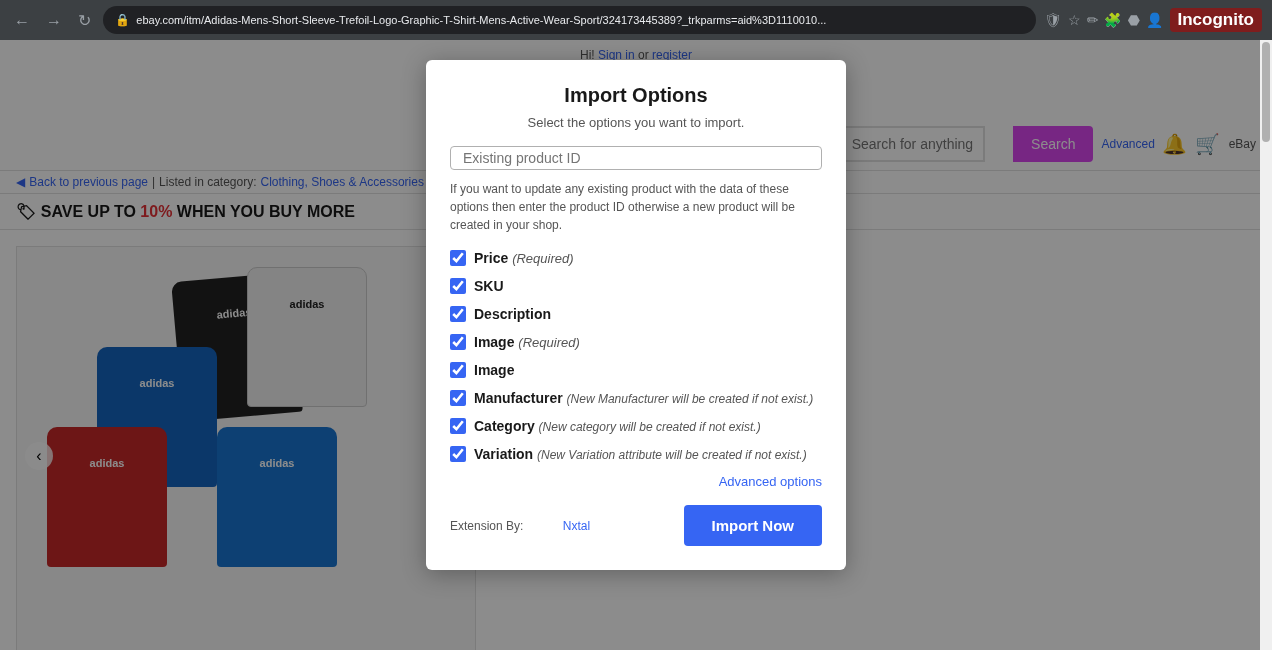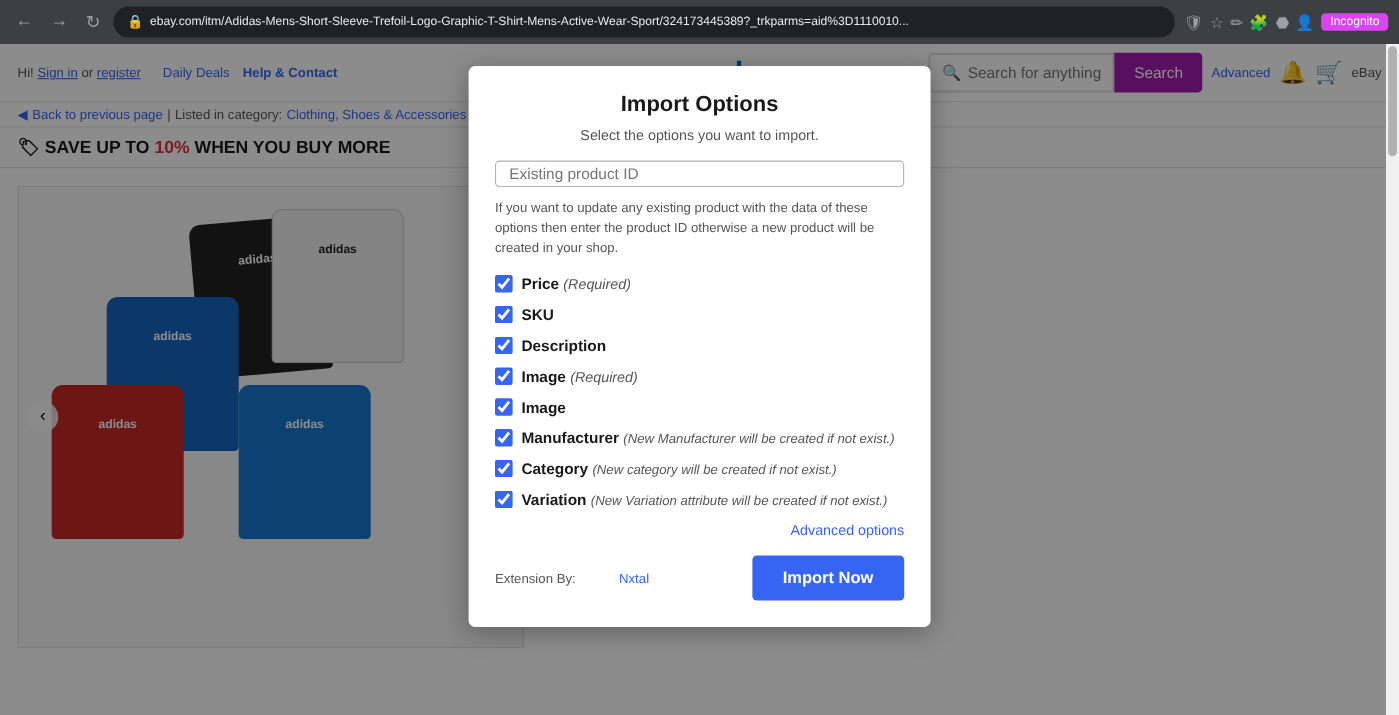--- a/index.html
+++ b/index.html
@@ -36,44 +36,46 @@
       gap: 6px;
     }
     .browser-icons-right {
       display: flex;
       align-items: center;
       gap: 6px;
       color: #9aa0a6;
       font-size: 14px;
     }
     .incognito-badge {
-      background: #d946ef;
+      background: #7f1d1d;
       color: #fff;
-      font-size: 11px;
+      font-size: 17px;
       padding: 2px 8px;
       border-radius: 4px;
+      font-weight: bold;
     }
 
     
     .ebay-page {
       width: 100%;
       height: 610px;
       overflow: hidden;
       position: relative;
       background: #fff;
     }
 
     
     .ebay-header {
       background: #fff;
       border-bottom: 1px solid #e0e0e0;
       padding: 8px 16px;
       display: flex;
       align-items: center;
       gap: 12px;
+      flex-direction: column;
     }
     .ebay-logo {
       font-size: 28px;
       font-weight: bold;
       letter-spacing: -2px;
     }
     .ebay-logo span:nth-child(1) { color: #e53238; }
     .ebay-logo span:nth-child(2) { color: #0064d2; }
     .ebay-logo span:nth-child(3) { color: #f5af02; }
     .ebay-logo span:nth-child(4) { color: #86b817; }
@@ -94,27 +96,28 @@
       border: 2px solid #e0e0e0;
       border-radius: 4px 0 0 4px;
       display: flex;
       align-items: center;
       padding: 0 10px;
       font-size: 14px;
       color: #767676;
     }
     .search-btn {
       height: 36px;
-      background: #a21caf;
+      background: #d946ef;
       color: #fff;
       border: none;
       padding: 0 18px;
       font-size: 14px;
       cursor: pointer;
       border-radius: 0 4px 4px 0;
+      margin-left: 28px;
     }
 
     
     .ebay-nav {
       background: #fff;
       border-bottom: 1px solid #e0e0e0;
       padding: 4px 16px;
       font-size: 12px;
       color: #555;
       display: flex;

